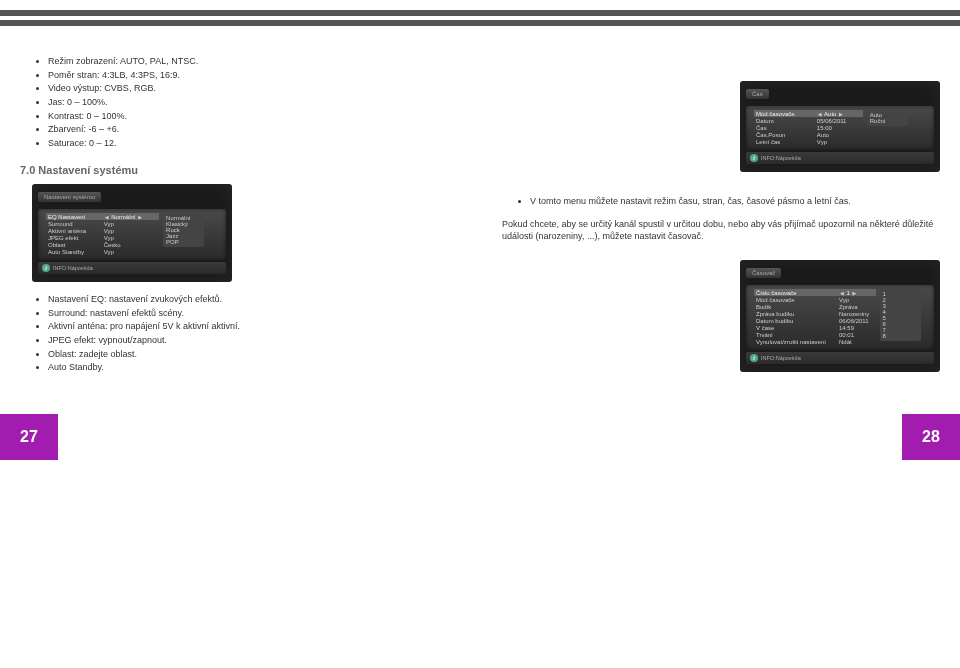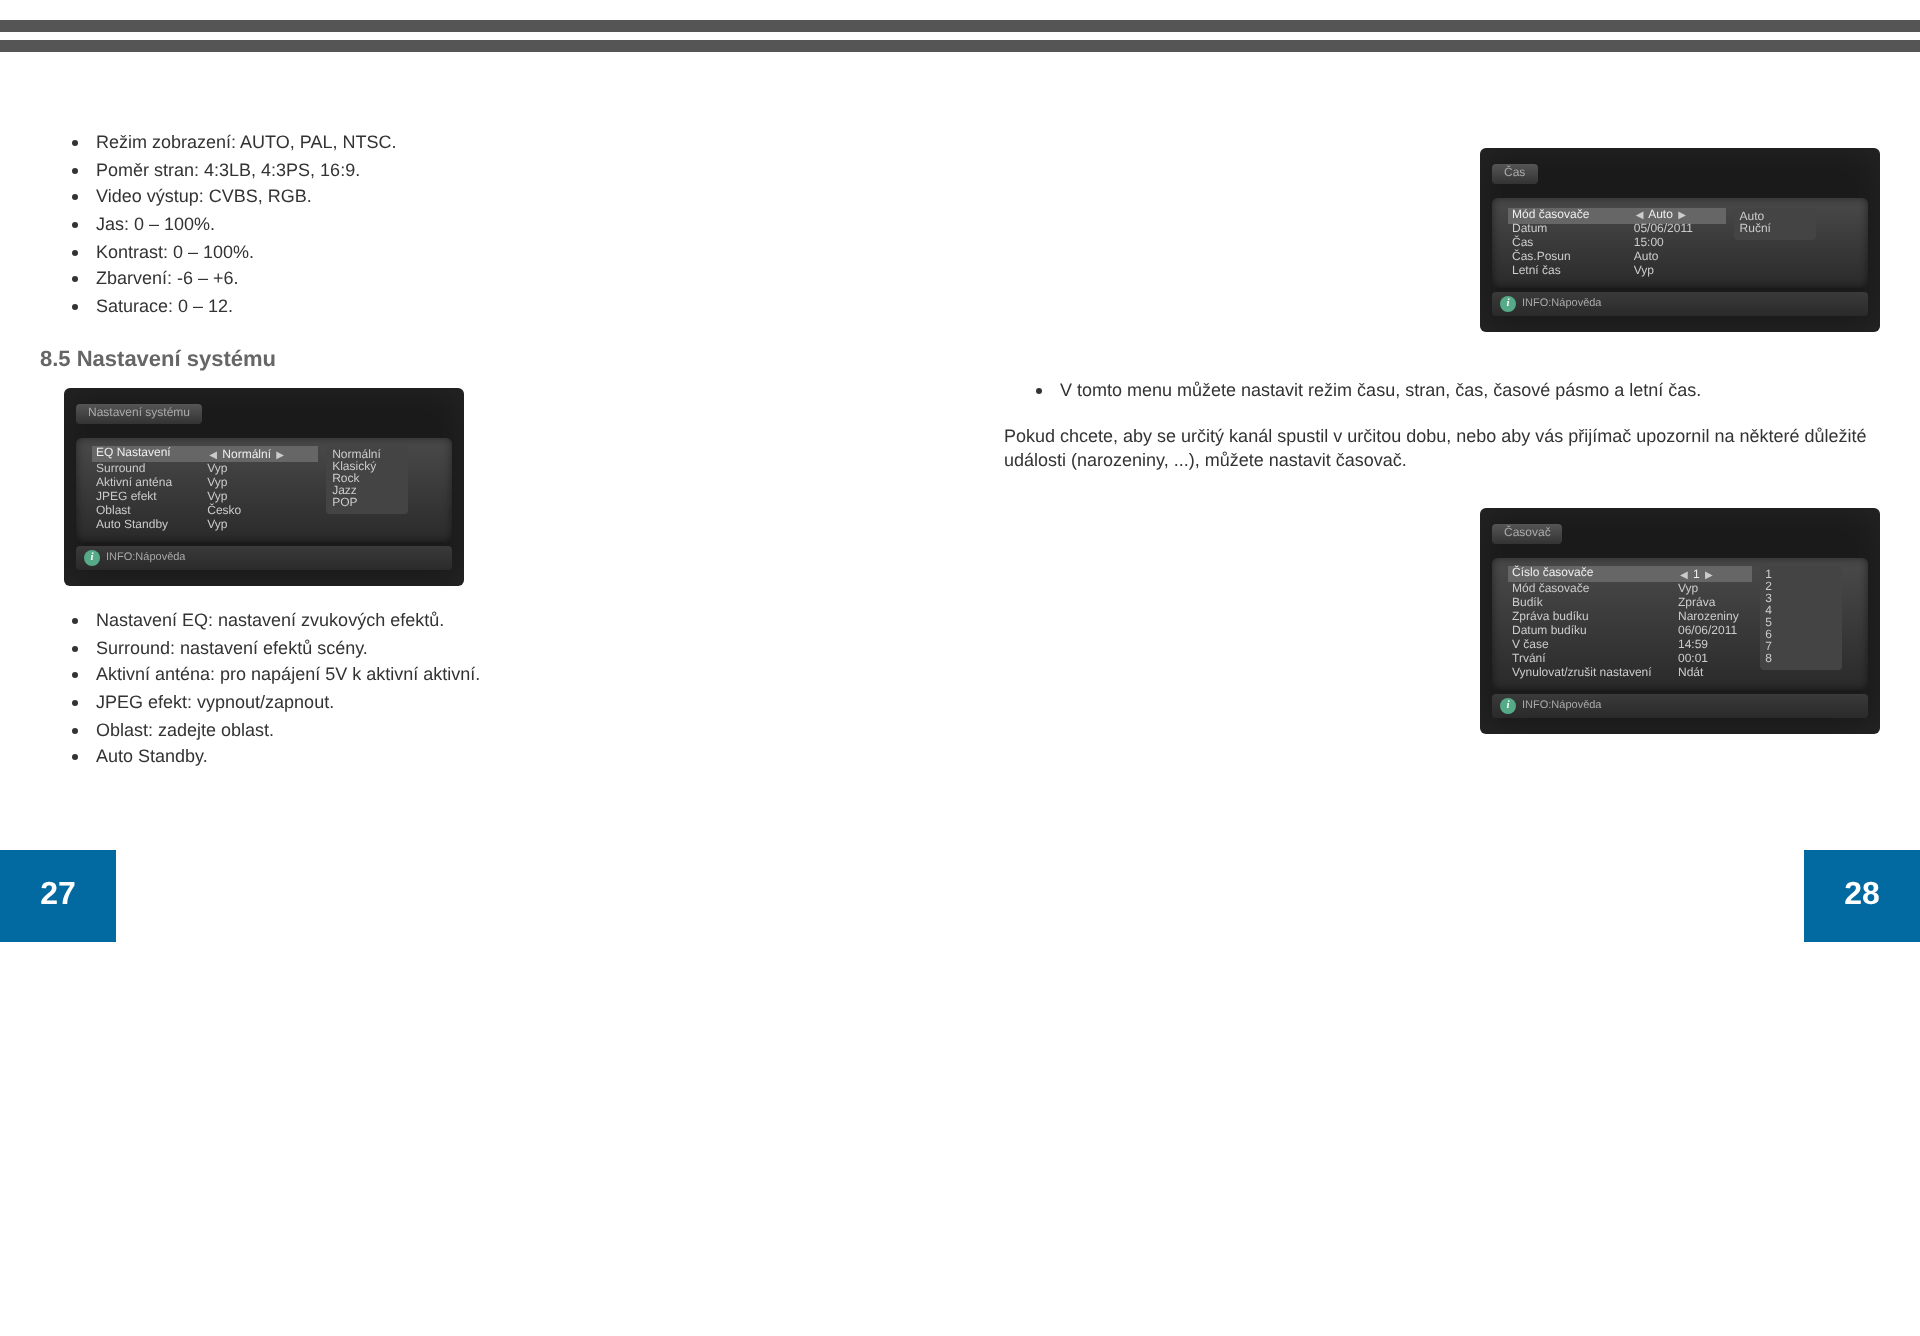--- a/index.html
+++ b/index.html
@@ -16,21 +16,22 @@
   }
   .bar {
     height: 6px;
     background: #555;
     margin-bottom: 4px;
   }
   .content {
     display: flex;
     padding: 0 20px;
     gap: 44px;
-    margin-top: 40px;
+    margin-top: 30px;
+    align-items: flex-end;
   }
   .col {
     flex: 1;
   }
   ul {
     margin: 0 0 10px 0;
     padding-left: 28px;
     list-style: disc;
   }
   li {
@@ -127,21 +128,21 @@
   .shot-left {
     margin-left: 12px;
   }
   .page-footer {
     margin-top: 30px;
     display: flex;
     justify-content: space-between;
     padding: 0;
   }
   .page-num {
-    background: #0369a1;
+    background: #a21caf;
     color: #fff;
     font-size: 16px;
     font-weight: bold;
     padding: 14px 14px;
     min-width: 30px;
     text-align: center;
   }
   .clear { clear: both; }
   .arrow {
     display: inline-block;
@@ -164,21 +165,21 @@
     <ul>
       <li>Režim zobrazení: AUTO, PAL, NTSC.</li>
       <li>Poměr stran: 4:3LB, 4:3PS, 16:9.</li>
       <li>Video výstup: CVBS, RGB.</li>
       <li>Jas: 0 – 100%.</li>
       <li>Kontrast: 0 – 100%.</li>
       <li>Zbarvení: -6 – +6.</li>
       <li>Saturace: 0 – 12.</li>
     </ul>
 
-    <h3>8.5  Nastavení systému</h3>
+    <h3>7.0  Nastavení systému</h3>
 
     <div class="screenshot shot-left">
       <span class="screenshot-title">Nastavení systému</span>
       <div class="panel">
         <table>
             <tbody>
               <tr>
           <td class="side-col">
             <table>
               <tbody>

